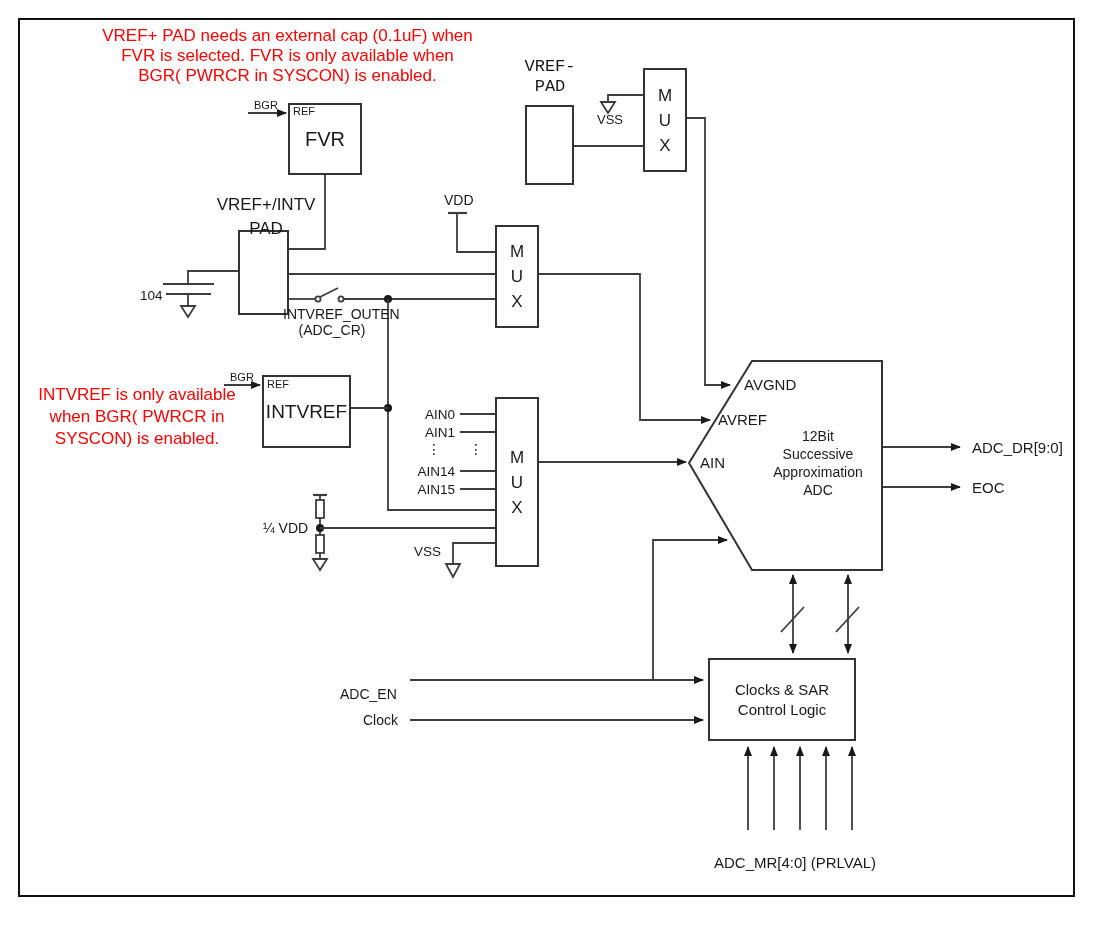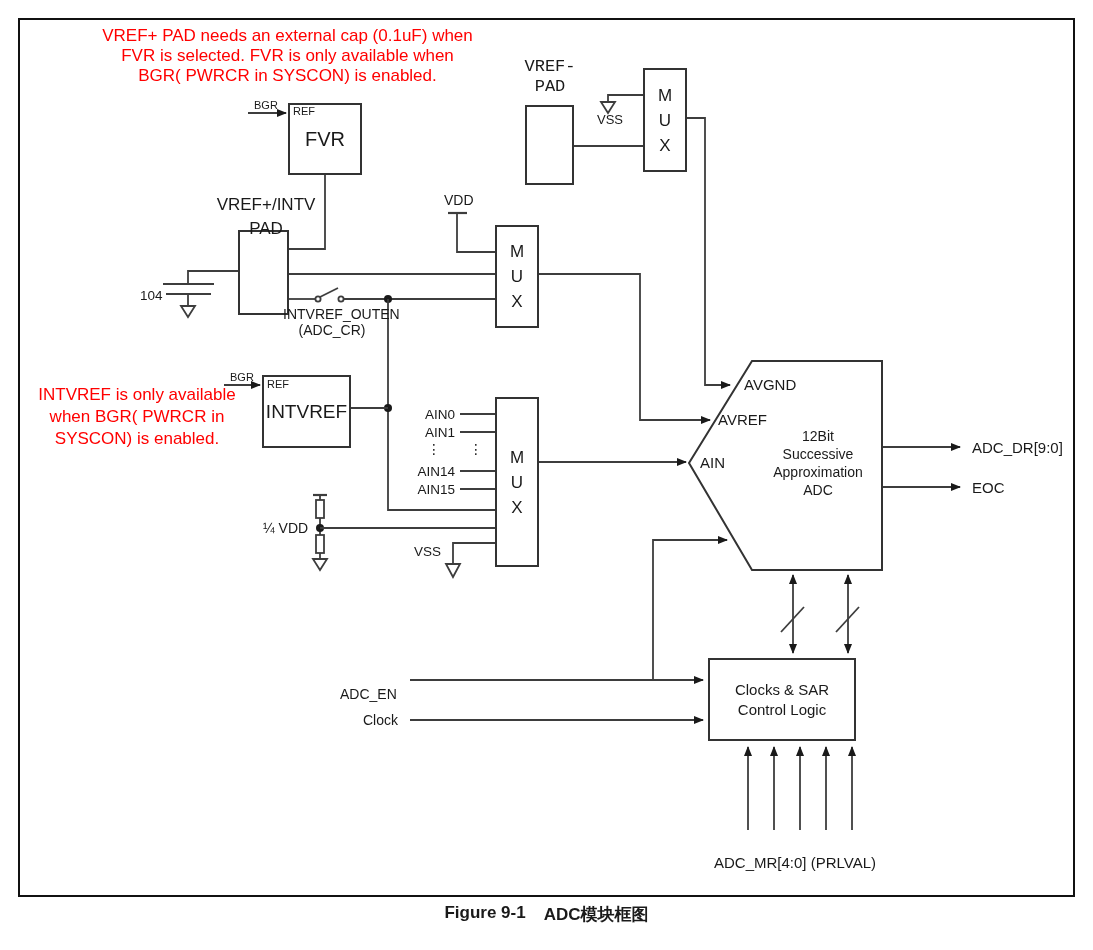--- a/index.html
+++ b/index.html
@@ -186,17 +186,13 @@
 ADC</div>
 
   <span class="lbl pin" style="left:972px;top:439px;">ADC_DR[9:0]</span>
   <span class="lbl pin" style="left:972px;top:479px;">EOC</span>
 
   <span class="lbl sig" style="left:340px;top:686px;">ADC_EN</span>
   <span class="lbl sig" style="left:363px;top:712px;">Clock</span>
 
   <div class="lbl center pin" style="left:700px;top:838px;width:190px;margin-top:16px;">ADC_MR[4:0] (PRLVAL)</div>
 
-  <div class="cap">
-    <span>Figure 9-1</span>
-    <span>ADC模块框图</span>
-  </div>
 </div>
 
 </body></html>

